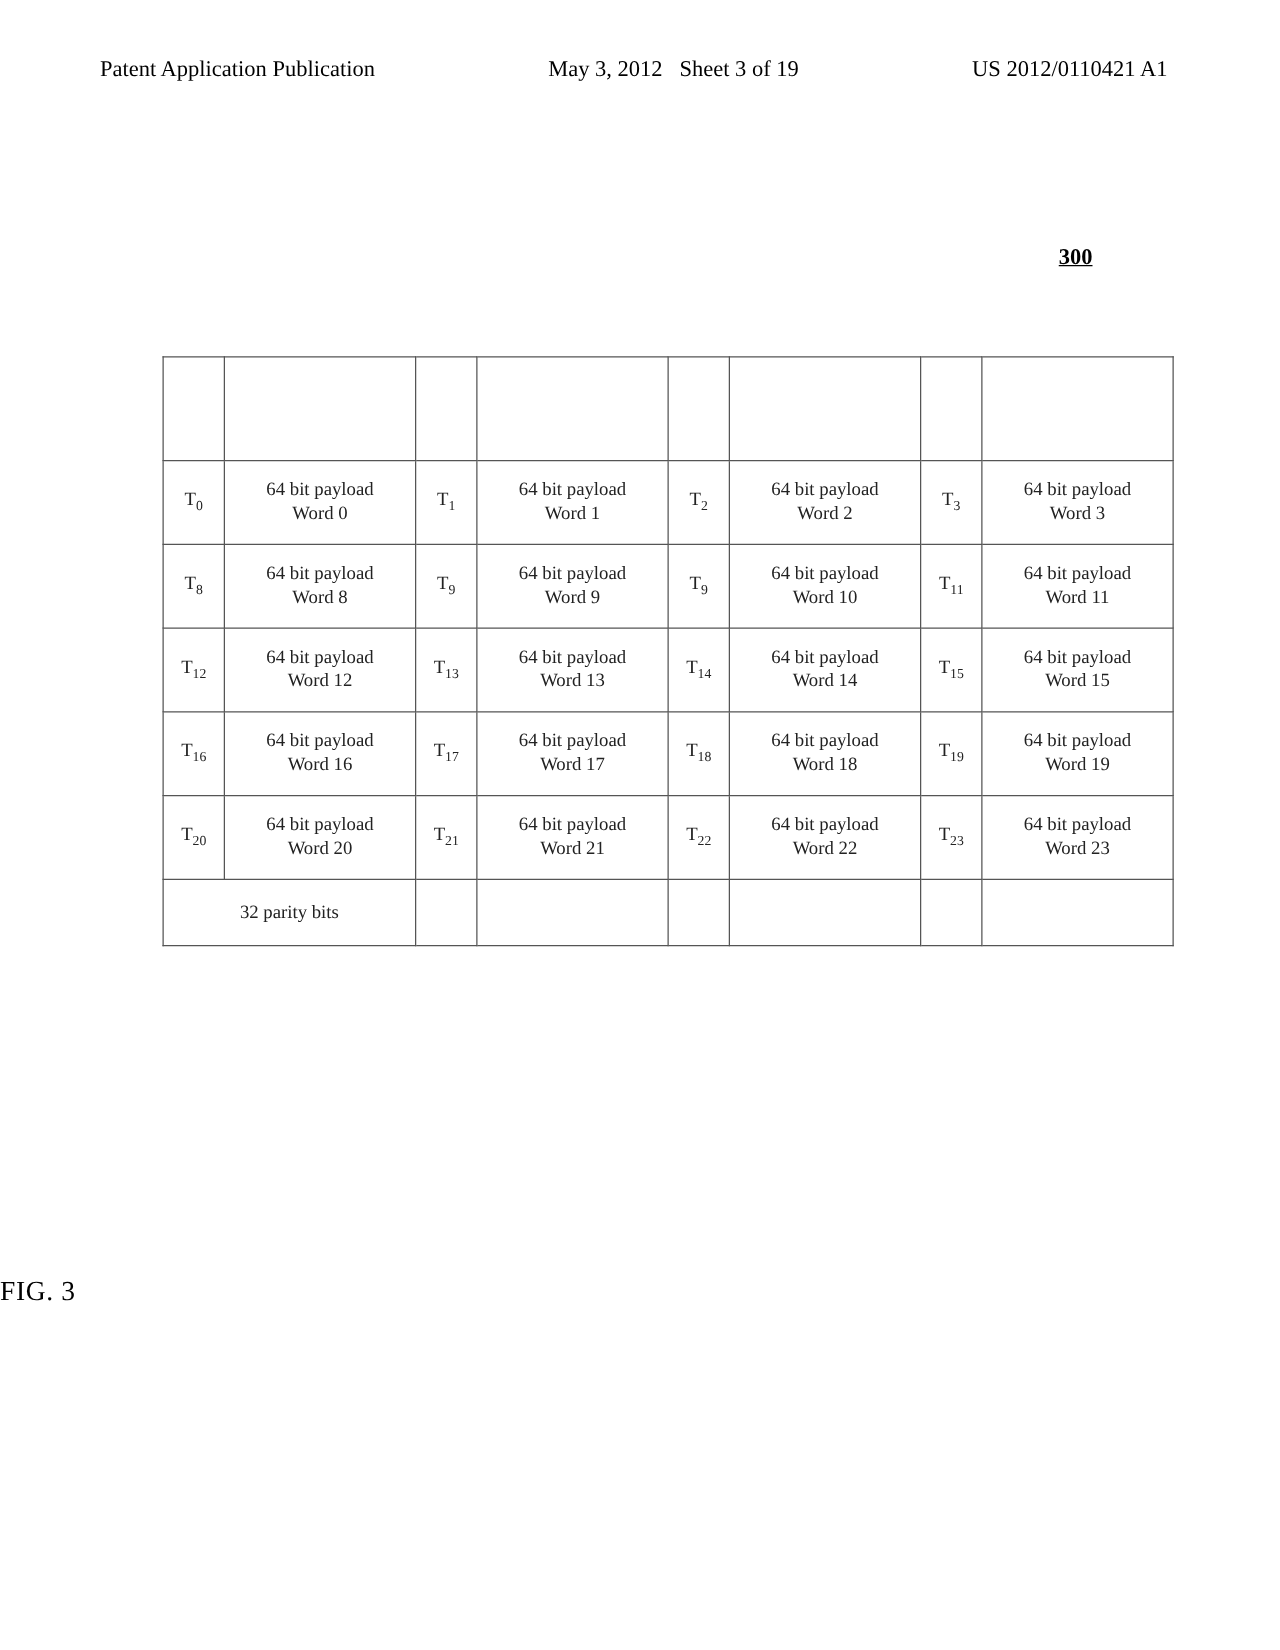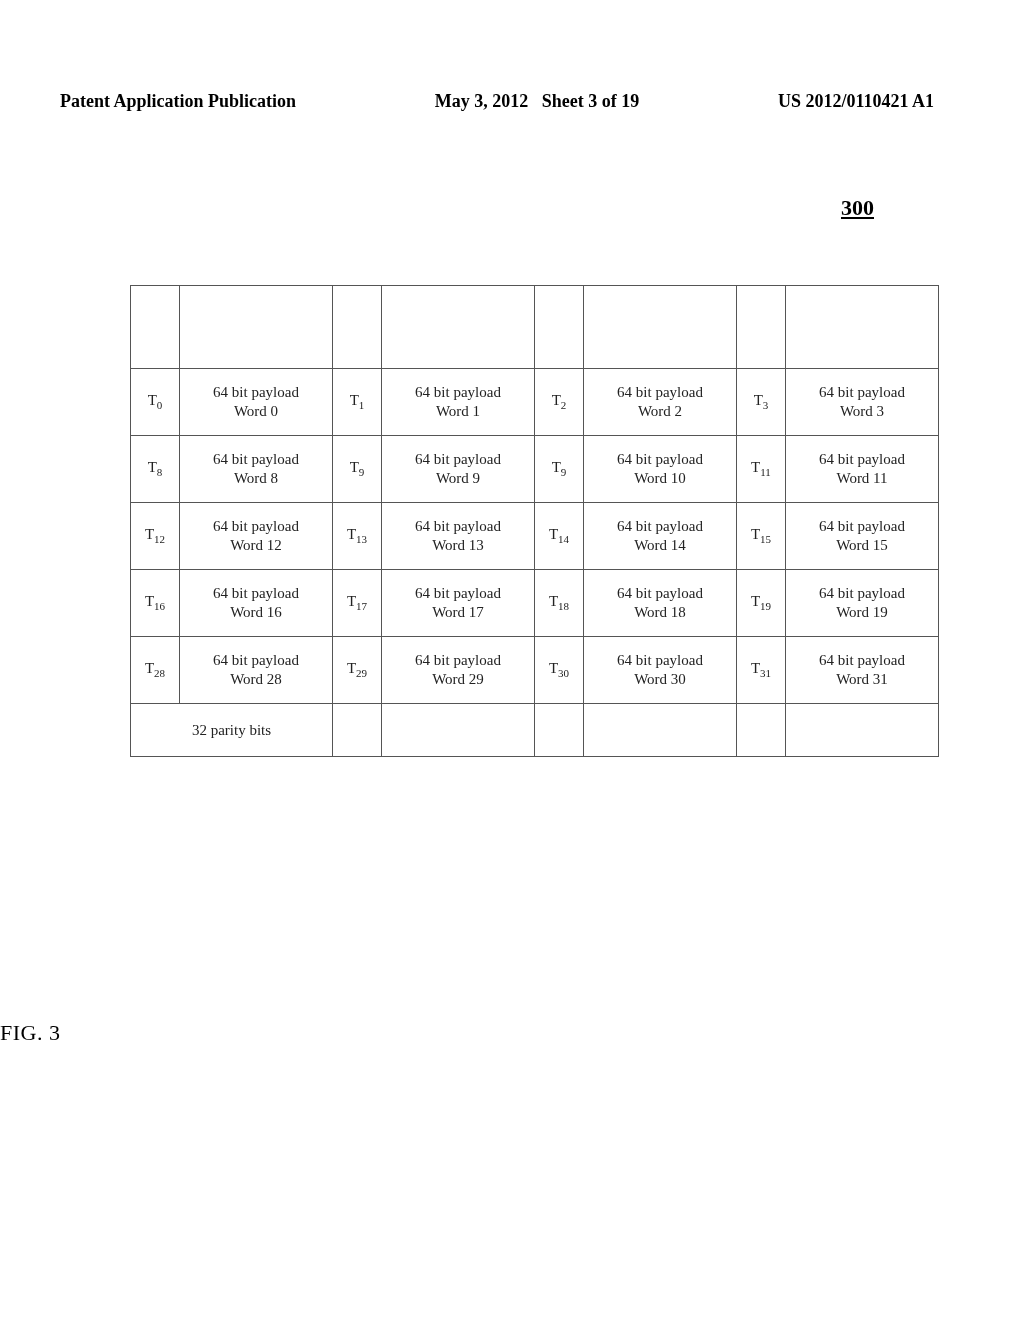--- a/index.html
+++ b/index.html
@@ -9,29 +9,28 @@
     height: 1320px;
     font-family: "Times New Roman", serif;
     background: #fff;
     color: #000;
     position: relative;
   }
   .page-header {
     display: flex;
     justify-content: space-between;
     font-size: 18px;
-    padding: 45px 90px 0 60px;
-    font-weight: bold;
-    margin-top: 46px;
+    padding: 45px 90px 0 80px;
+    font-weight: normal;
   }
   .fig-ref {
     position: absolute;
     top: 195px;
     right: 150px;
-    font-size: 22px;
+    font-size: 18px;
     font-weight: bold;
     text-decoration: underline;
   }
   .table-wrap {
     position: absolute;
     top: 285px;
     left: 130px;
     width: 768px;
   }
   table.payload {
@@ -135,28 +134,28 @@
           <td class="tcol">T<span class="t-sub">16</span></td>
           <td class="pcol">64 bit payload<br>Word 16</td>
           <td class="tcol">T<span class="t-sub">17</span></td>
           <td class="pcol">64 bit payload<br>Word 17</td>
           <td class="tcol">T<span class="t-sub">18</span></td>
           <td class="pcol">64 bit payload<br>Word 18</td>
           <td class="tcol">T<span class="t-sub">19</span></td>
           <td class="pcol">64 bit payload<br>Word 19</td>
         </tr>
         <tr>
-          <td class="tcol">T<span class="t-sub">28</span></td>
-          <td class="pcol">64 bit payload<br>Word 28</td>
-          <td class="tcol">T<span class="t-sub">29</span></td>
-          <td class="pcol">64 bit payload<br>Word 29</td>
-          <td class="tcol">T<span class="t-sub">30</span></td>
-          <td class="pcol">64 bit payload<br>Word 30</td>
-          <td class="tcol">T<span class="t-sub">31</span></td>
-          <td class="pcol">64 bit payload<br>Word 31</td>
+          <td class="tcol">T<span class="t-sub">20</span></td>
+          <td class="pcol">64 bit payload<br>Word 20</td>
+          <td class="tcol">T<span class="t-sub">21</span></td>
+          <td class="pcol">64 bit payload<br>Word 21</td>
+          <td class="tcol">T<span class="t-sub">22</span></td>
+          <td class="pcol">64 bit payload<br>Word 22</td>
+          <td class="tcol">T<span class="t-sub">23</span></td>
+          <td class="pcol">64 bit payload<br>Word 23</td>
         </tr>
         <tr class="bottom-row">
           <td class="pcol" colspan="2">32 parity bits</td>
           <td class="tcol"></td>
           <td class="pcol"></td>
           <td class="tcol"></td>
           <td class="pcol"></td>
           <td class="tcol"></td>
           <td class="pcol"></td>
         </tr>

